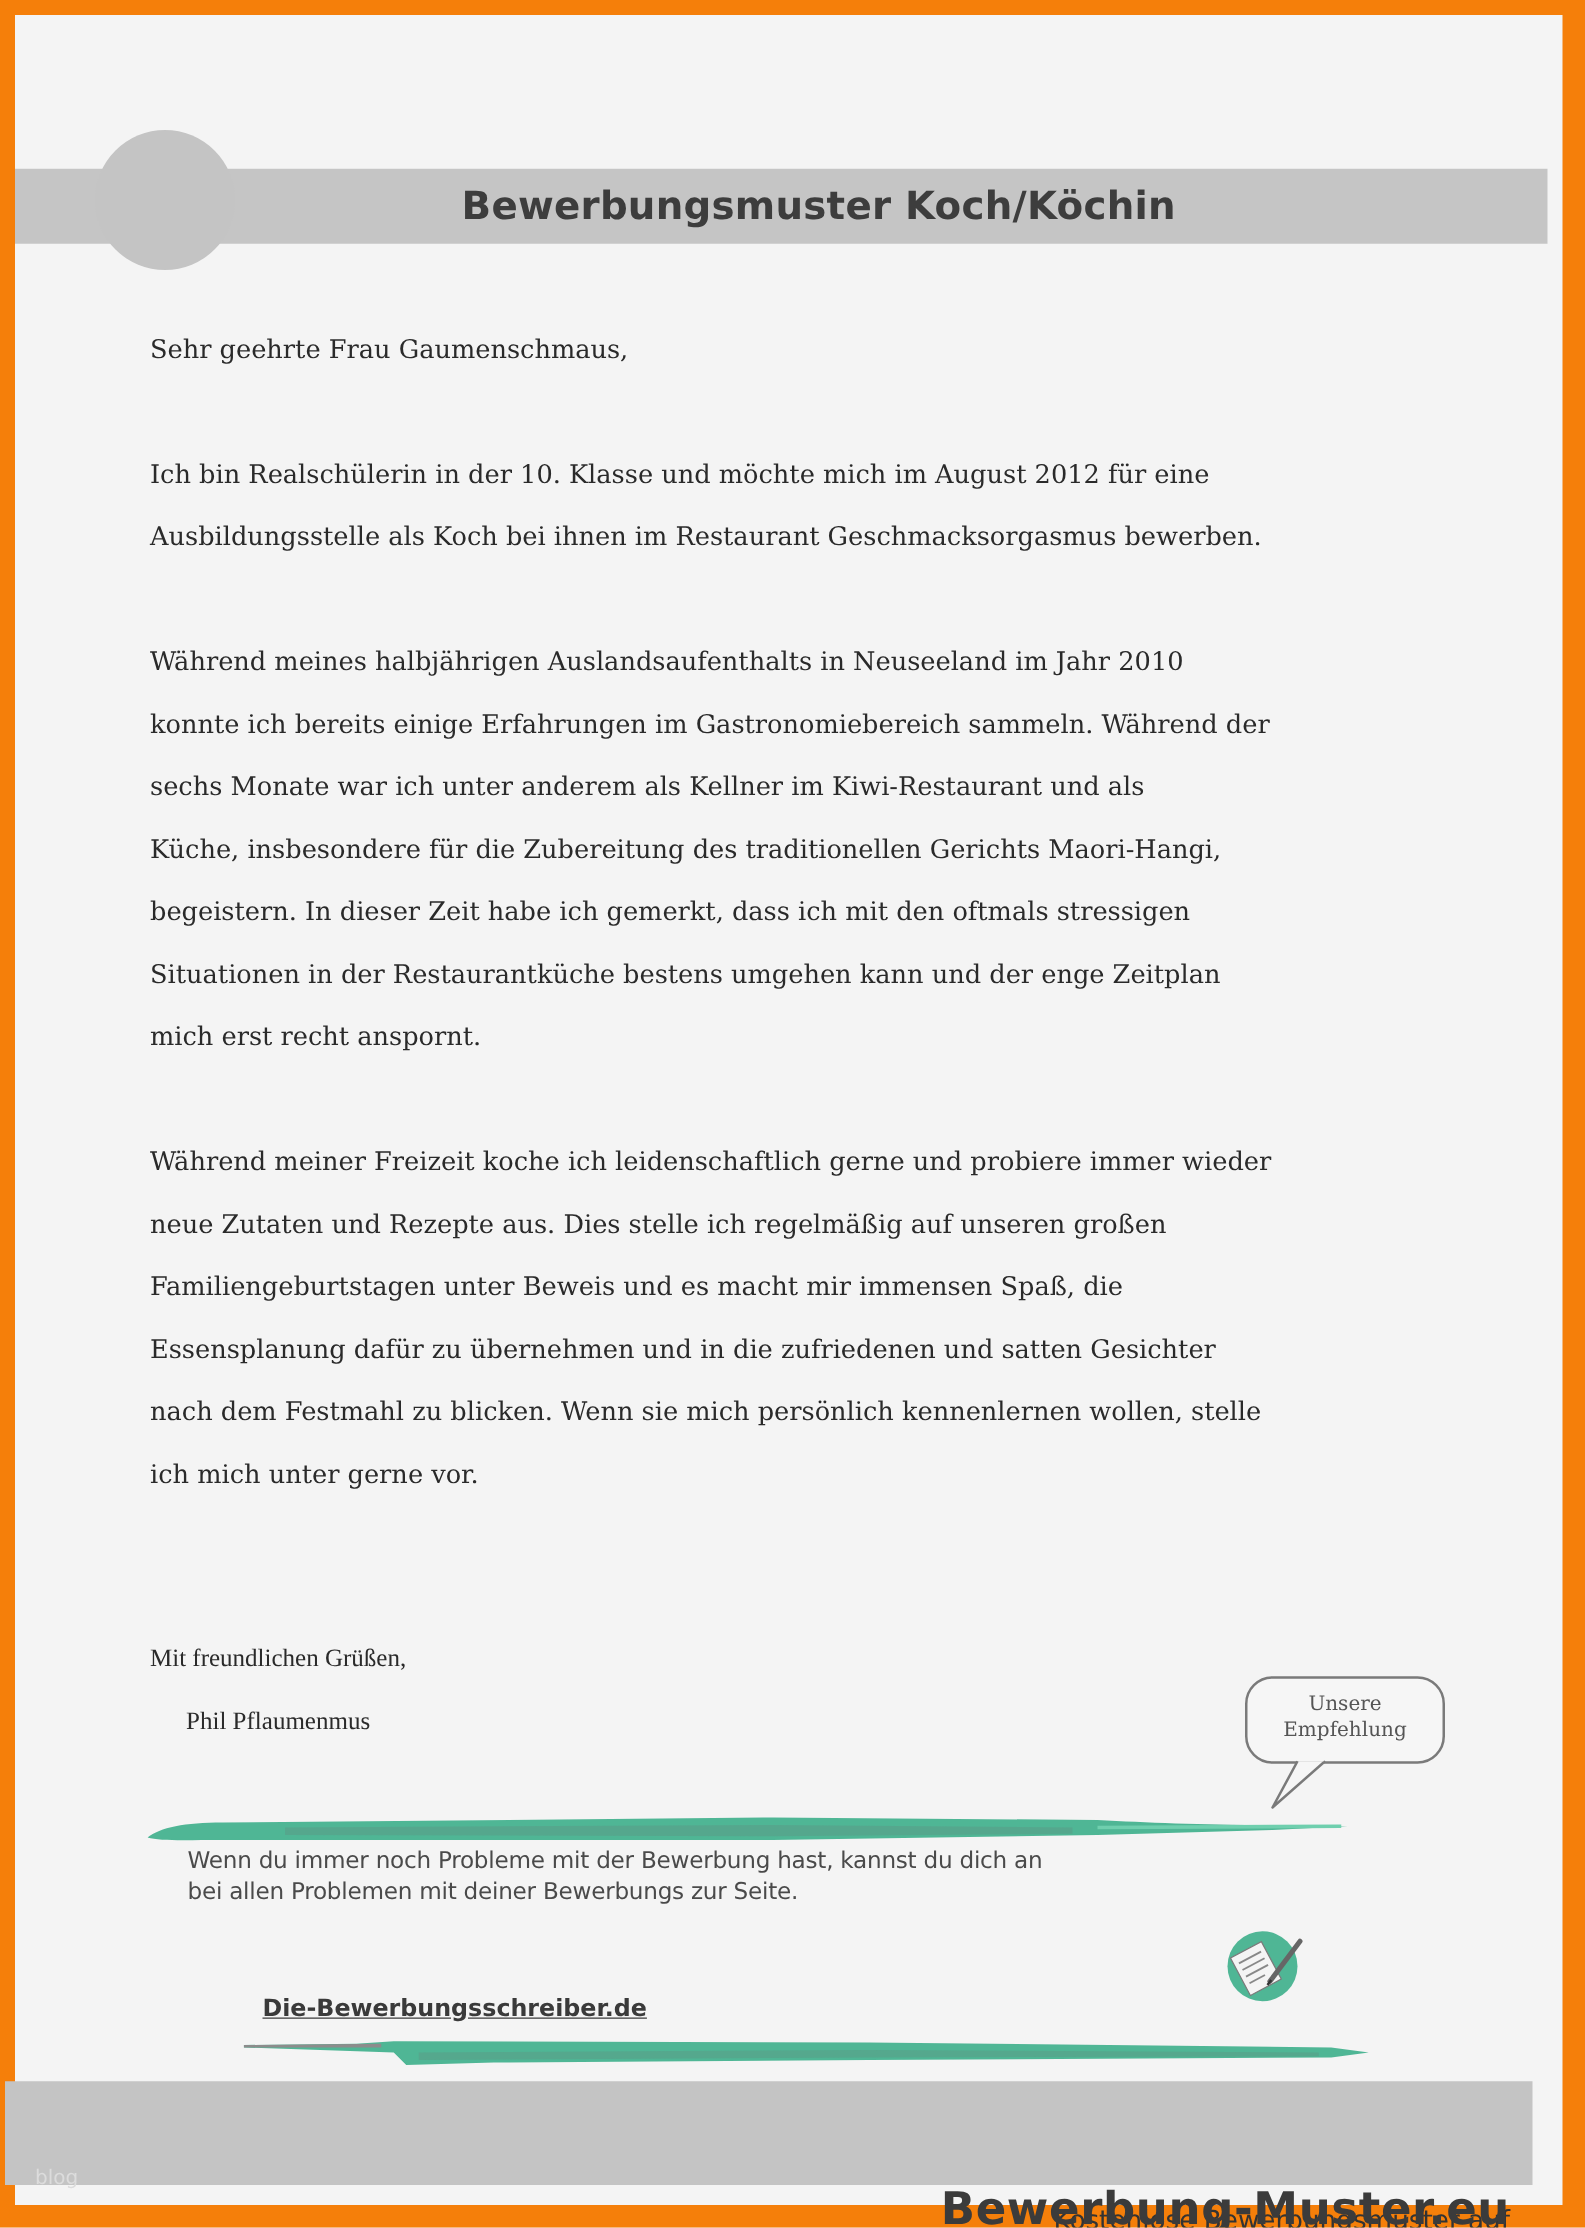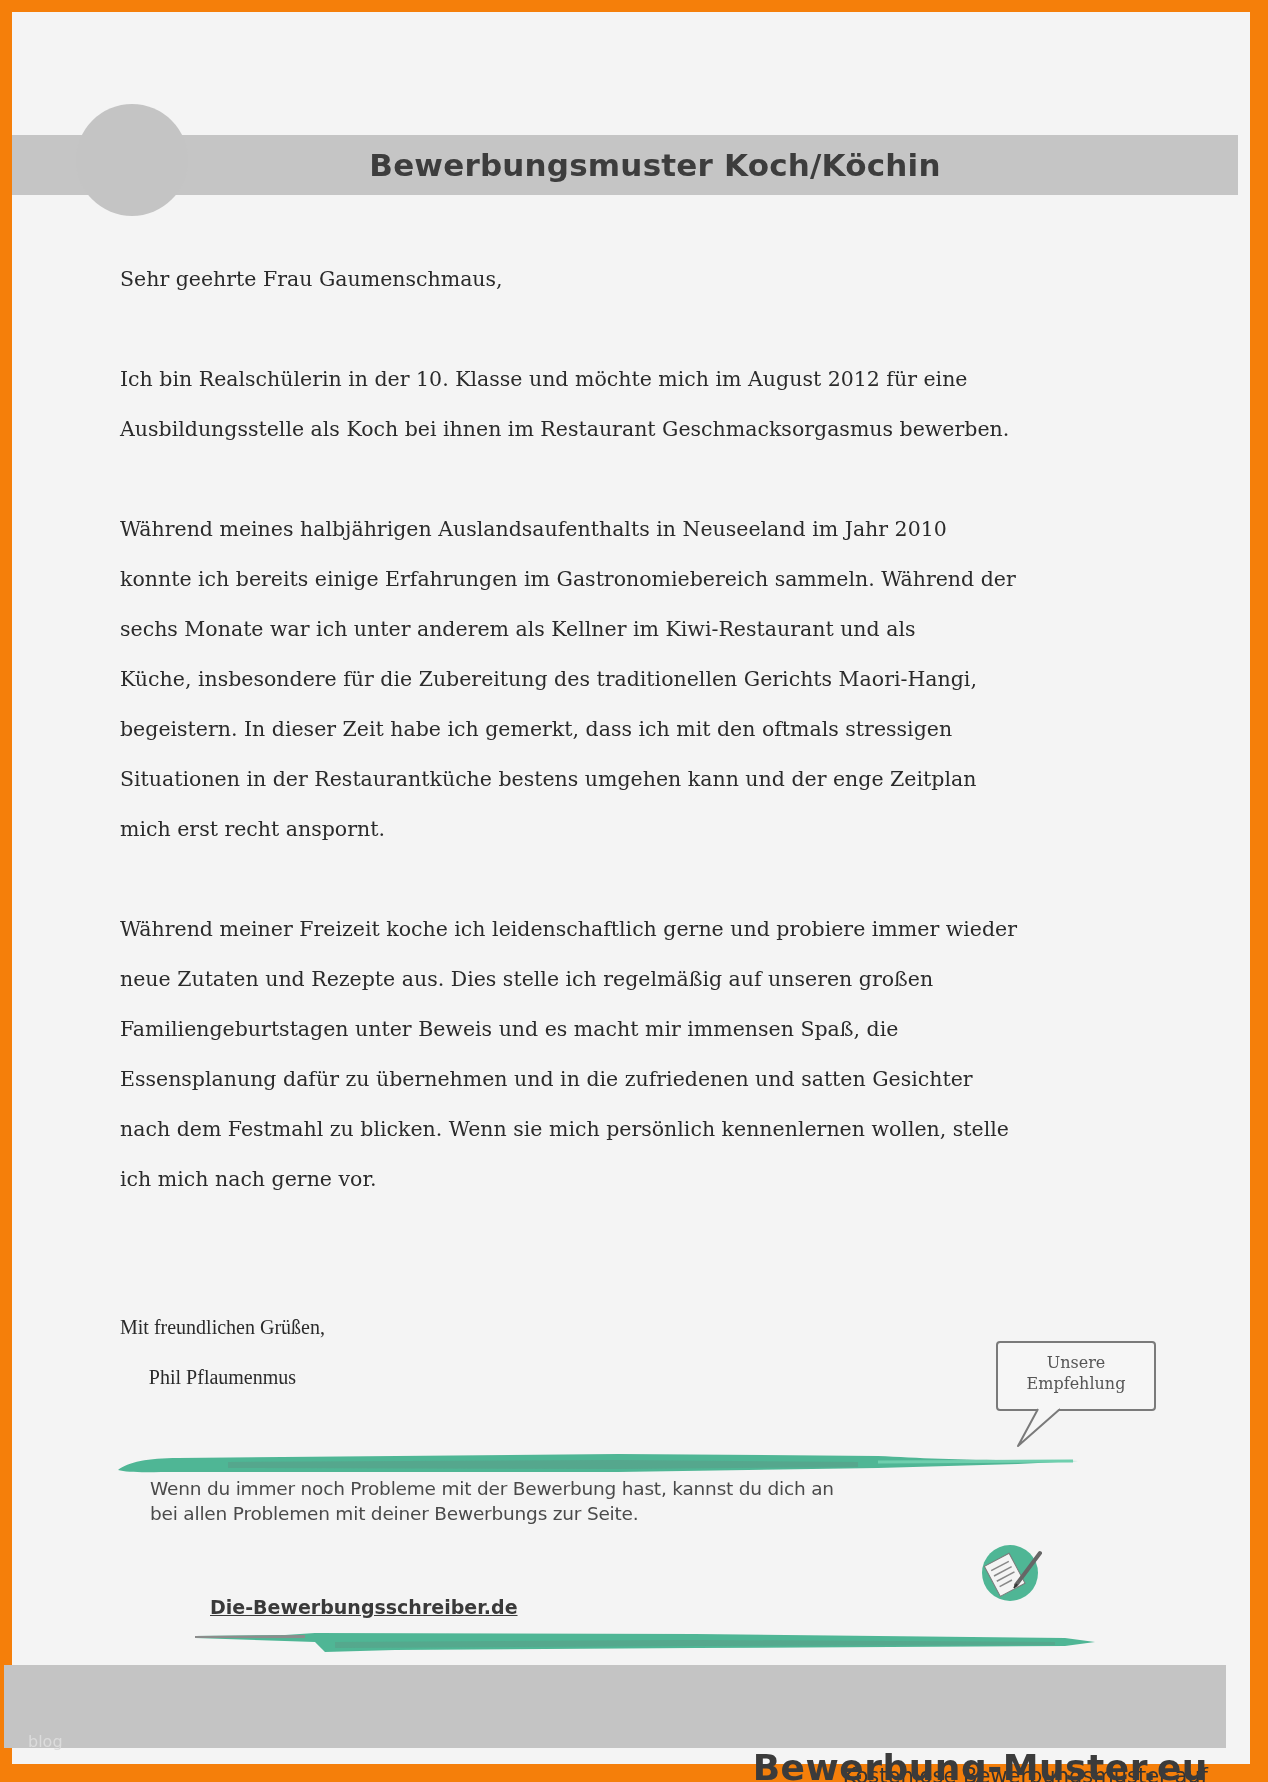--- a/index.html
+++ b/index.html
@@ -31,21 +31,21 @@
     line-height: 50px;
   }
   .letter p { margin: 0; white-space: nowrap; }
   .gap { height: 50px; }
   .closing { position: absolute; left: 120px; top: 1302px;
     font-family: Liberation Serif, serif; font-size: 20px; color: #2a2a2a; line-height: 50px; text-align: center; }
   .closing p { margin: 0; }
 
   .bubble {
     position: absolute; left: 996px; top: 1341px; width: 160px; height: 70px;
-    border: 2px solid #7a7a7a; border-radius: 4px; background: #f6f6f6;
+    border: 2px solid #7a7a7a; border-radius: 22px; background: #f6f6f6;
     box-sizing: border-box; text-align: center;
     font-family: "DejaVu Serif", serif; font-size: 16px; color: #555; line-height: 21px;
     padding-top: 9px;
   }
   .bubble-tail { position: absolute; left: 1012px; top: 1404px; }
 
   .stroke { position: absolute; }
   .promo-text {
     position: absolute; left: 150px; top: 1476px; width: 960px;
     font-family: "DejaVu Sans", sans-serif; font-size: 18.5px; color: #4a4a4a;
@@ -103,21 +103,21 @@
     <p>Situationen in der Restaurantküche bestens umgehen kann und der enge Zeitplan</p>
     <p>mich erst recht anspornt.</p>
   </div>
   <div class="gap"></div>
   <div>
     <p>Während meiner Freizeit koche ich leidenschaftlich gerne und probiere immer wieder</p>
     <p>neue Zutaten und Rezepte aus. Dies stelle ich regelmäßig auf unseren großen</p>
     <p>Familiengeburtstagen unter Beweis und es macht mir immensen Spaß, die</p>
     <p>Essensplanung dafür zu übernehmen und in die zufriedenen und satten Gesichter</p>
     <p>nach dem Festmahl zu blicken. Wenn sie mich persönlich kennenlernen wollen, stelle</p>
-    <p>ich mich nach gerne vor.</p>
+    <p>ich mich unter gerne vor.</p>
   </div>
 </div>
 
 <div class="closing">
   <p>Mit freundlichen Grüßen,</p>
   <p>Phil Pflaumenmus</p>
 </div>
 
 <div class="bubble">
   <div>Unsere</div>

